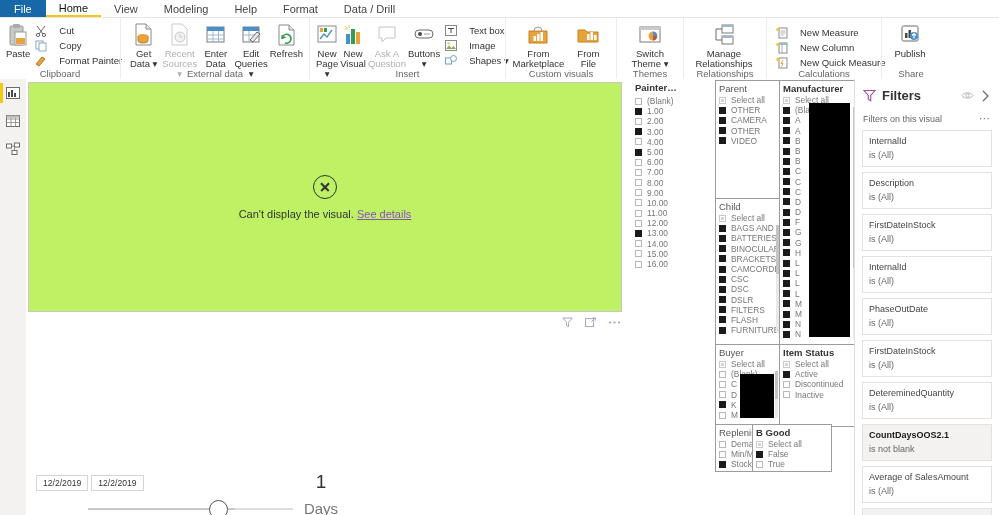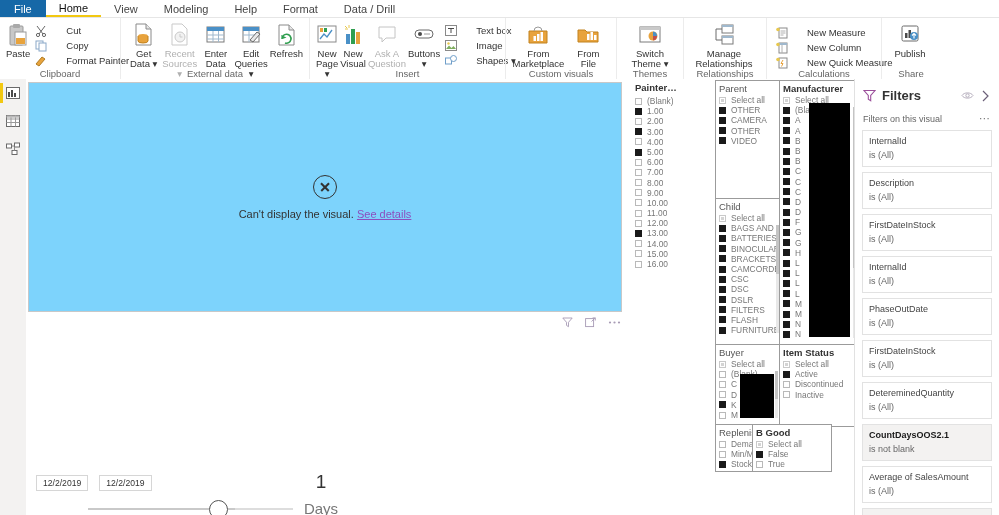--- a/index.html
+++ b/index.html
@@ -25,32 +25,32 @@
   .rgroup .gbody{display:flex;align-items:flex-start;height:50px;padding-top:2px;}
   .glabel{position:absolute;bottom:1px;left:0;right:0;text-align:center;font-size:9.5px;color:#666;}
 
   .bigbtn{width:44px;display:flex;flex-direction:column;align-items:center;justify-content:flex-start;padding:2px 1px 0;cursor:default;}
   .bigbtn .ic{height:26px;display:flex;align-items:center;justify-content:center;}
   .bigbtn .tx{font-size:9.5px;line-height:10px;text-align:center;color:#333;margin-top:1px;}
   .bigbtn.wide{width:54px;}
   .bigbtn.dis .tx{color:#b0b0b0;}
 
   .smcol{display:flex;flex-direction:column;justify-content:flex-start;padding-top:3px;}
-  .smbtn{display:flex;align-items:center;gap:18px;height:15px;padding:0 3px;font-size:9.5px;color:#333;cursor:default;white-space:nowrap;}
+  .smbtn{display:flex;align-items:center;gap:11px;height:15px;padding:0 3px;font-size:9.5px;color:#333;cursor:default;white-space:nowrap;}
   .smbtn .ic{width:14px;height:13px;display:flex;align-items:center;justify-content:center;flex:0 0 14px;}
 
   
   .rail{position:absolute;left:0;top:79px;width:26px;bottom:0;background:#f3f2f1;border-right:1px solid #e1e1e1;}
   .railbtn{position:relative;width:26px;height:28px;display:flex;align-items:center;justify-content:center;cursor:default;}
   .railbtn.sel::before{content:"";position:absolute;left:0;top:4px;bottom:4px;width:3px;background:#f2c811;}
 
   
   .canvas{position:absolute;left:26px;top:79px;right:0;bottom:0;background:#fff;overflow:hidden;}
 
-  .visual{position:absolute;left:2px;top:3px;width:592px;height:228px;border:1px solid #c8c8c8;background:#7dd3fc;}
+  .visual{position:absolute;left:2px;top:3px;width:592px;height:228px;border:1px solid #c8c8c8;background:#bef264;}
   .visual-inner{position:absolute;inset:0;display:flex;flex-direction:column;align-items:center;justify-content:center;}
   .err-circle{width:22px;height:22px;border:1.6px solid #333;border-radius:50%;position:relative;margin-bottom:9px;}
   .err-circle::before,.err-circle::after{content:"";position:absolute;left:50%;top:50%;width:11px;height:1.6px;background:#333;}
   .err-circle::before{transform:translate(-50%,-50%) rotate(45deg);}
   .err-circle::after{transform:translate(-50%,-50%) rotate(-45deg);}
   .err-text{font-size:11px;color:#333;}
   .err-link{color:#8b4fbe;text-decoration:underline;cursor:pointer;}
 
   .vis-toolbar{position:absolute;left:536px;top:238px;display:flex;align-items:center;gap:12px;color:#a79bb5;}
   .vis-toolbar .tbi{cursor:pointer;}
@@ -66,21 +66,21 @@
   .cb.on{background:#1a1a1a;border-color:#1a1a1a;}
   .cb.part{background:#fff;border-color:#c9c9c9;position:relative;}
   .cb.part::after{content:"";position:absolute;left:1px;top:1px;right:1px;bottom:1px;background:#d4d4d4;}
   .sl-lab{font-size:8.4px;color:#777;white-space:nowrap;overflow:hidden;text-overflow:clip;}
   .sl-scroll{position:absolute;right:1px;top:12px;bottom:2px;width:3px;background:#e8e8e8;}
   .sl-scroll i{position:absolute;left:0;right:0;top:0;height:45%;background:#c4c4c4;display:block;}
   .redact{position:absolute;background:#000;}
 
   
   .dslicer{position:absolute;left:10px;top:396px;width:290px;height:50px;}
-  .dbox{display:inline-block;border:1px solid #d6d6d6;background:#fff;font-size:8.6px;color:#333;padding:2px 6px;margin-right:8px;}
+  .dbox{display:inline-block;border:1px solid #d6d6d6;background:#fff;font-size:8.6px;color:#333;padding:2px 6px;}
   .track{position:absolute;left:52px;top:33px;width:205px;height:2px;background:#ddd;}
   .track .fill{position:absolute;left:0;top:0;height:2px;width:147px;background:#c9c9c9;}
   .knob{position:absolute;left:173px;top:25px;width:17px;height:17px;border:1.6px solid #555;border-radius:50%;background:#fff;cursor:pointer;}
   .bigcard{position:absolute;left:255px;top:392px;width:80px;text-align:center;}
   .bigcard .num{font-size:19px;color:#333;line-height:22px;}
   .bigcard .cap{font-size:15px;color:#777;margin-top:7px;}
 
   
   .fpane{position:absolute;right:0;top:79px;width:144px;bottom:0;background:#fff;border-left:1px solid #e1e1e1;overflow:hidden;}
   .fhead{display:flex;align-items:center;gap:6px;padding:9px 8px 5px;}

